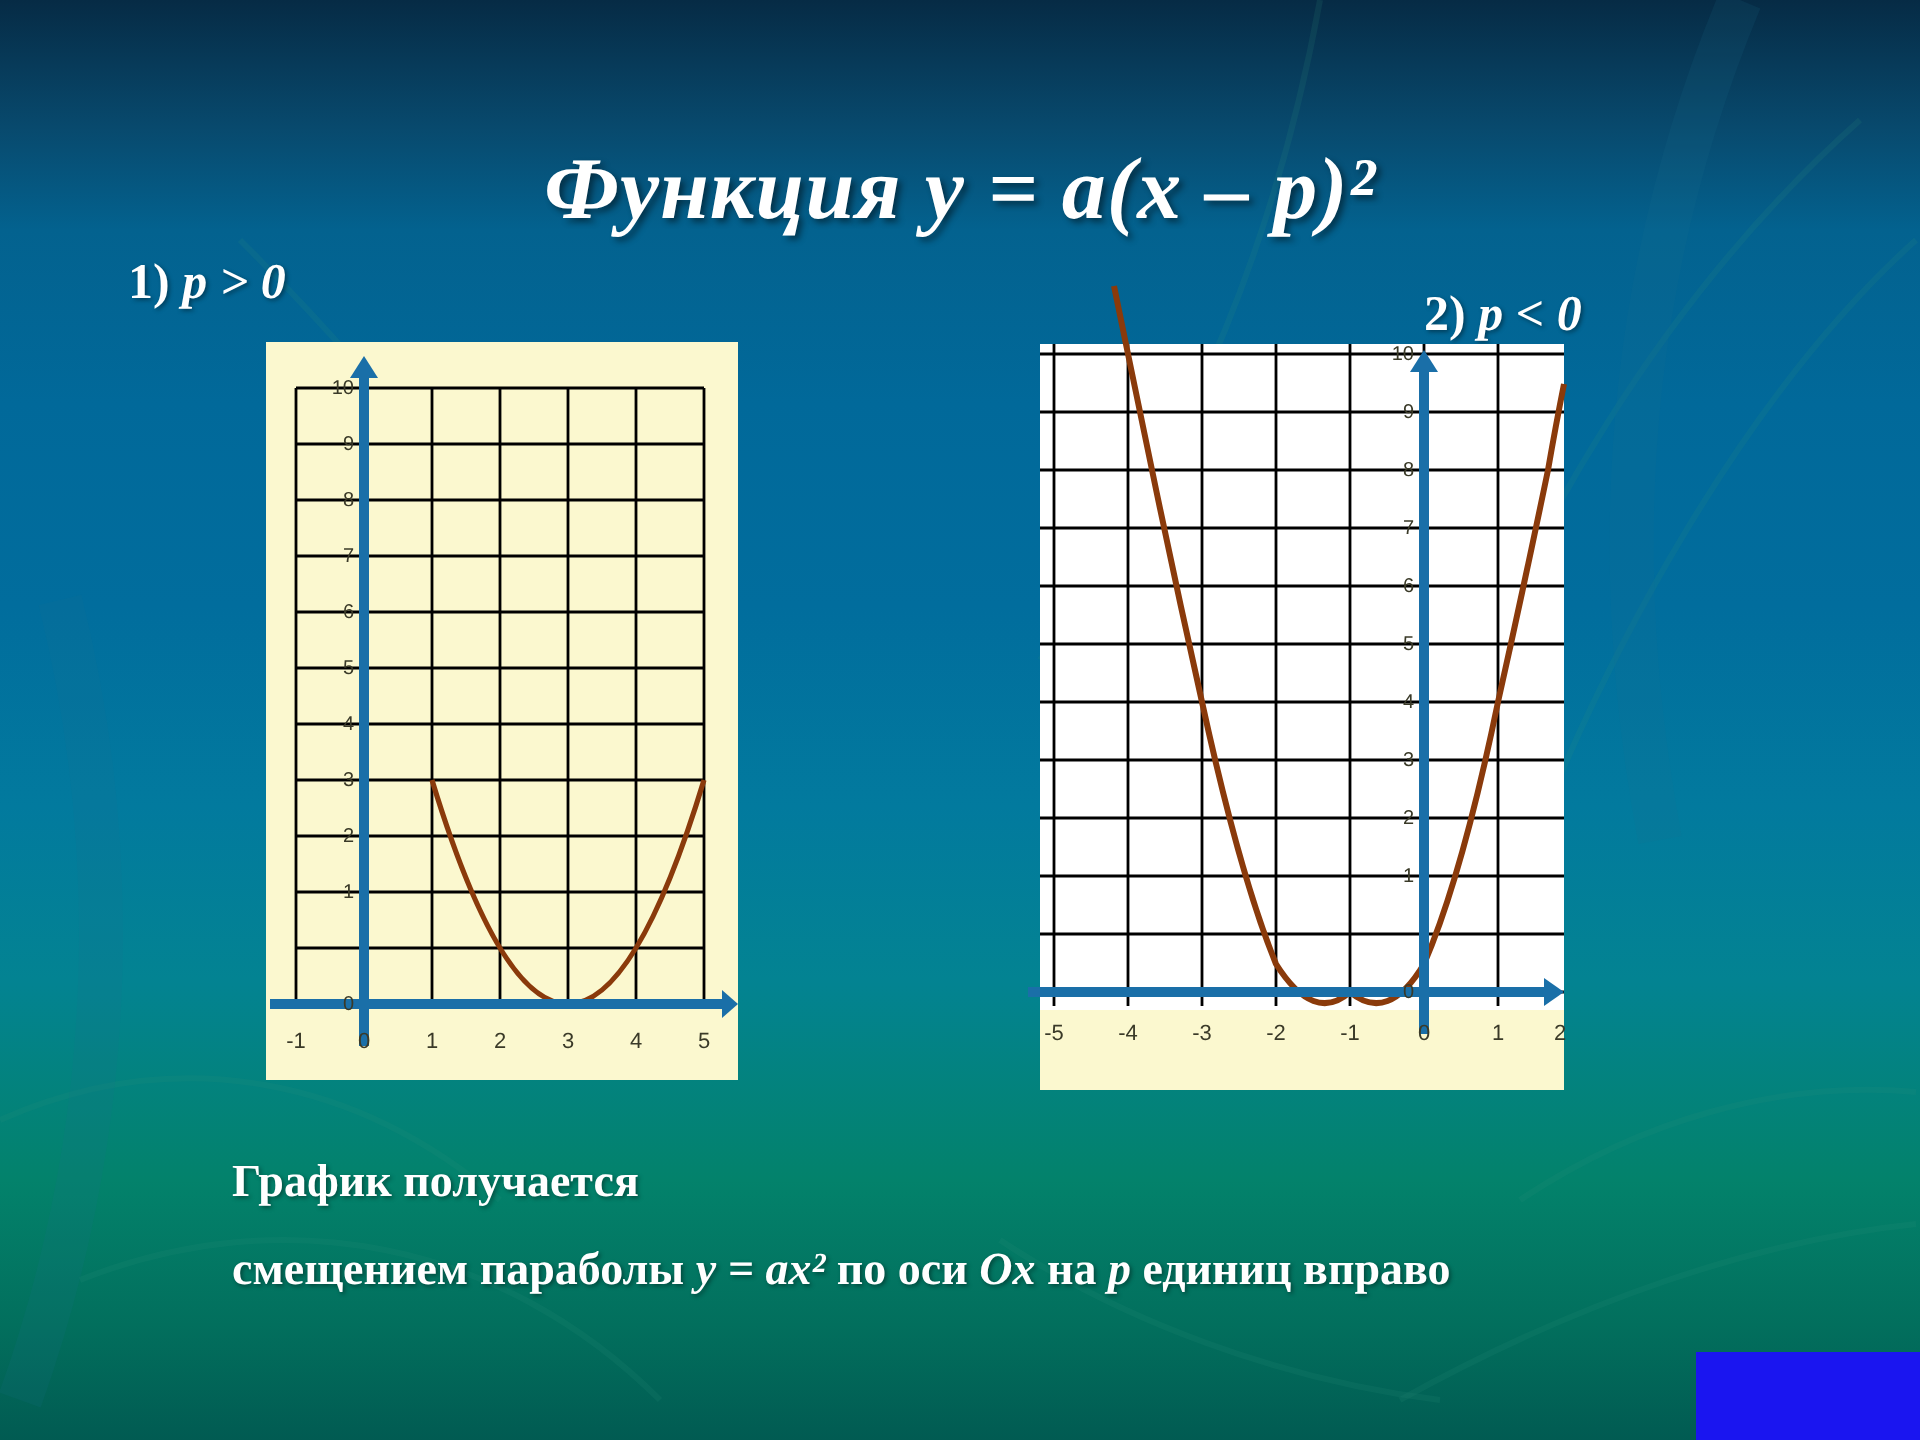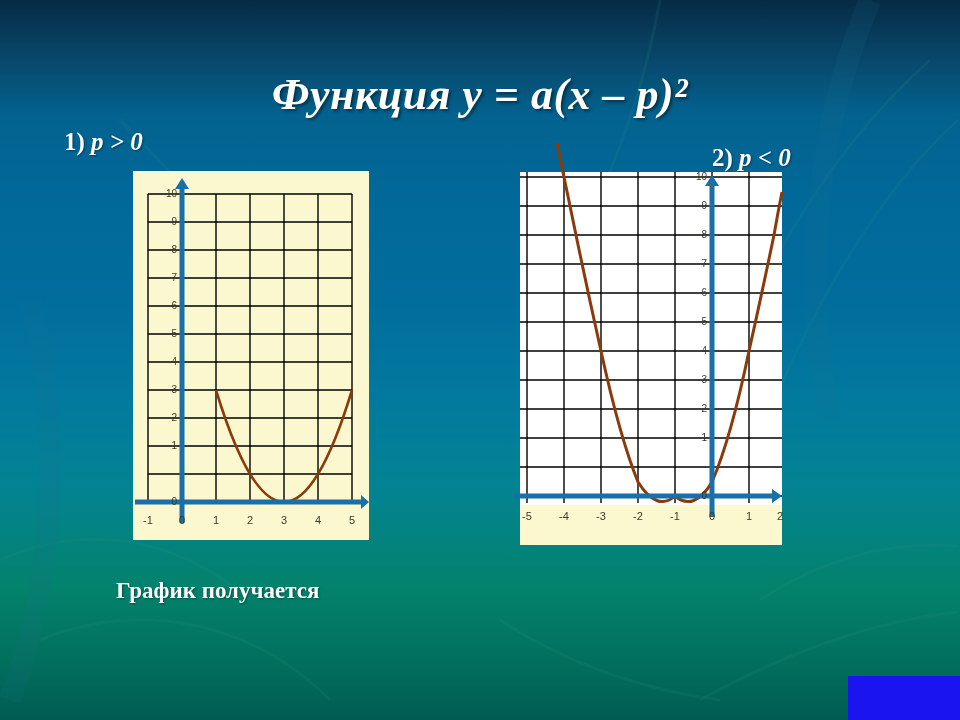--- a/index.html
+++ b/index.html
@@ -271,15 +271,18 @@
         <text x="192" y="348">0</text>
         <text x="229" y="348">1</text>
         <text x="260" y="348">2</text>
       </g>
     </svg>
   </div>
 
   <div id="text-line1" class="body-text">
     <span>График получается</span>
   </div>
+  <div id="text-line2" class="body-text">
+    <span>смещением параболы </span><i>y = ax²</i><span> по оси </span><i>Ox</i><span> на </span><i>p</i><span> единиц вправо</span>
+  </div>
 
   <div id="corner-box"></div>
 </div>
 
 </body></html>

